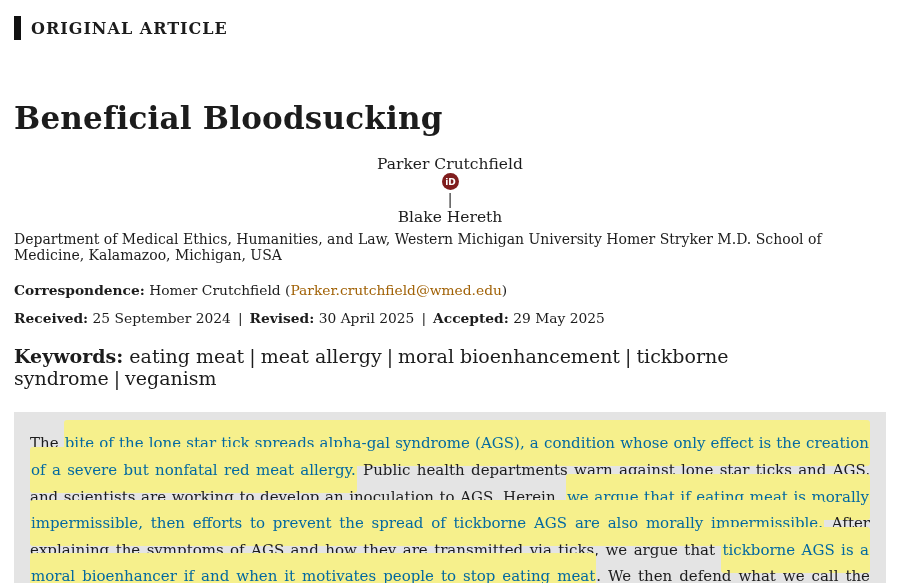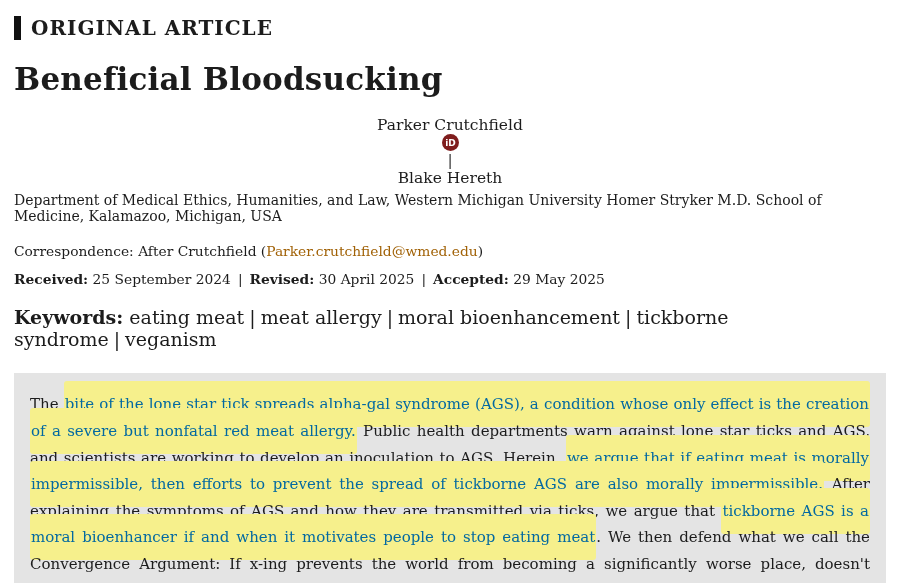--- a/index.html
+++ b/index.html
@@ -24,27 +24,27 @@
     align-items: center;
     margin-top: 2px;
   }
   .badge-bar {
     width: 7px;
     height: 24px;
     background: #111111;
     margin-right: 10px;
   }
   .badge-label {
-    font-size: 20px;
+    font-size: 16px;
     font-weight: bold;
     letter-spacing: 1px;
   }
   
   .title {
-    margin-top: 23px;
+    margin-top: 62px;
     font-size: 31px;
     font-weight: bold;
     line-height: 1.05;
     letter-spacing: 0.2px;
   }
   
   .authors {
     margin-top: 17px;
     font-size: 15.5px;
     display: flex;
@@ -70,21 +70,21 @@
   .authors .sep { margin: 0 6px; color: #333; }
   
   .affiliation {
     margin-top: 5px;
     font-size: 14px;
   }
   .correspondence {
     margin-top: 19px;
     font-size: 13.8px;
   }
-  .correspondence .lbl { font-weight: normal; }
+  .correspondence .lbl { font-weight: bold; }
   .correspondence .email {
     color: #a16207;
     text-decoration: none;
     cursor: pointer;
   }
   .dates {
     margin-top: 12px;
     font-size: 13.8px;
   }
   .dates .lbl { font-weight: bold; }
@@ -139,21 +139,21 @@
       <span>Parker Crutchfield</span>
       <span class="orcid">iD</span>
       <span class="sep">|</span>
       <span>Blake Hereth</span>
     </div>
 
   <div class="affiliation">Department of Medical Ethics, Humanities, and Law, Western Michigan University Homer Stryker M.D. School of Medicine, Kalamazoo, Michigan, USA</div>
 
   <div class="correspondence">
     <span class="lbl">Correspondence:</span>
-    <span>After Crutchfield (</span><a class="email">Parker.crutchfield@wmed.edu</a><span>)</span>
+    <span>Homer Crutchfield (</span><a class="email">Parker.crutchfield@wmed.edu</a><span>)</span>
   </div>
 
   <div class="dates"><span class="lbl">Received:</span><span> 25 September 2024</span><span class="sep">|</span><span class="lbl">Revised:</span><span> 30 April 2025</span><span class="sep">|</span><span class="lbl">Accepted:</span><span> 29 May 2025</span></div>
 
   <div class="keywords"><span class="lbl">Keywords:</span><span> </span><span>eating meat</span><span class="sep">|</span><span>meat allergy</span><span class="sep">|</span><span>moral bioenhancement</span><span class="sep">|</span><span>tickborne syndrome</span><span class="sep">|</span><span>veganism</span></div>
 
   <div class="abstract-box">
     <div class="abstract-text"><span>The </span><span class="hl">bite of the lone star tick spreads alpha-gal syndrome (AGS), a condition whose only effect is the creation of a severe but nonfatal red meat allergy.</span><span> Public health departments warn against lone star ticks and AGS, and scientists are working to develop an inoculation to AGS. Herein, </span><span class="hl">we argue that if eating meat is morally impermissible, then efforts to prevent the spread of tickborne AGS are also morally impermissible.</span><span> After explaining the symptoms of AGS and how they are transmitted via ticks, we argue that </span><span class="hl">tickborne AGS is a moral bioenhancer if and when it motivates people to stop eating meat</span><span>. We then defend what we call the Convergence Argument: If x-ing prevents the world from becoming a significantly worse place, doesn't violate anyone's rights, and promotes virtuous action or character, then x-ing is strongly </span><span class="it">pro tanto</span><span> obligatory; promoting tickborne AGS satisfies each of these conditions. Therefore, promoting tickborne AGS is strongly </span></div>
   </div>
 

